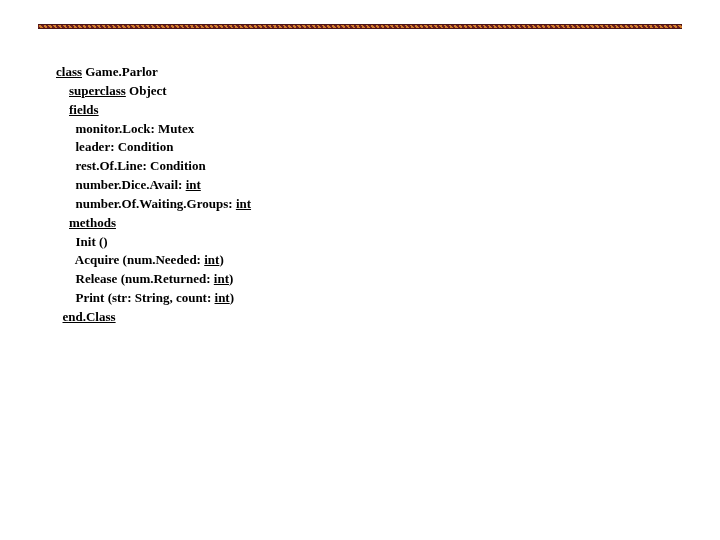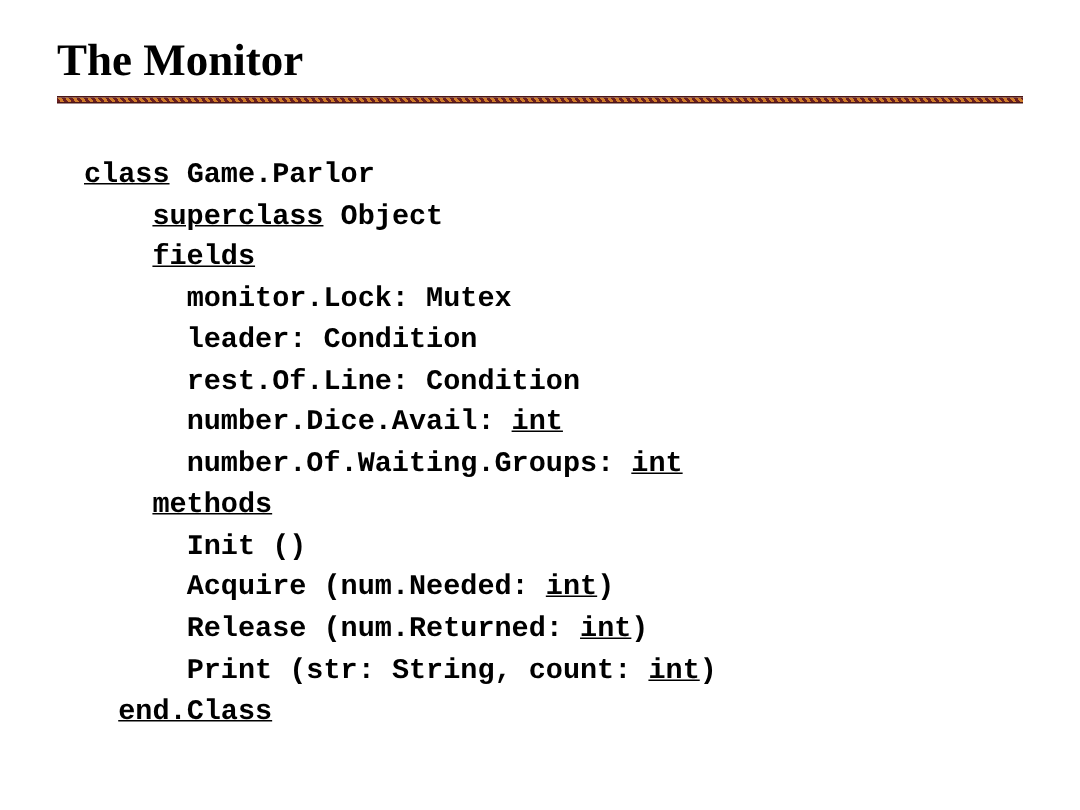--- a/index.html
+++ b/index.html
@@ -30,34 +30,33 @@
       #6c1f1f 2px,
       #d07c2a 2px,
       #d07c2a 4px
     );
     border-top: 1px solid #4a1515;
     border-bottom: 1px solid #4a1515;
     box-sizing: border-box;
     margin-bottom: 34px;
   }
   .code {
-    font-family: Liberation Mono, monospace;
+    font-family: Liberation Serif, serif;
     font-weight: bold;
-    font-size: 19px;
+    font-size: 13px;
     line-height: 1.45;
     white-space: pre;
     padding-left: 18px;
   }
   .u { text-decoration: underline; }
 </style>
 </head>
 <body>
 
 <div class="slide">
-  <h1 class="title">The Monitor</h1>
   <div class="rule"></div>
 
   <div class="code"><span class="u">class</span> <span>Game.Parlor</span>
     <span class="u">superclass</span> <span>Object</span>
     <span class="u">fields</span>
       <span>monitor.Lock:</span> <span>Mutex</span>
       <span>leader:</span> <span>Condition</span>
       <span>rest.Of.Line:</span> <span>Condition</span>
       <span>number.Dice.Avail:</span> <span class="u">int</span>
       <span>number.Of.Waiting.Groups:</span> <span class="u">int</span>

